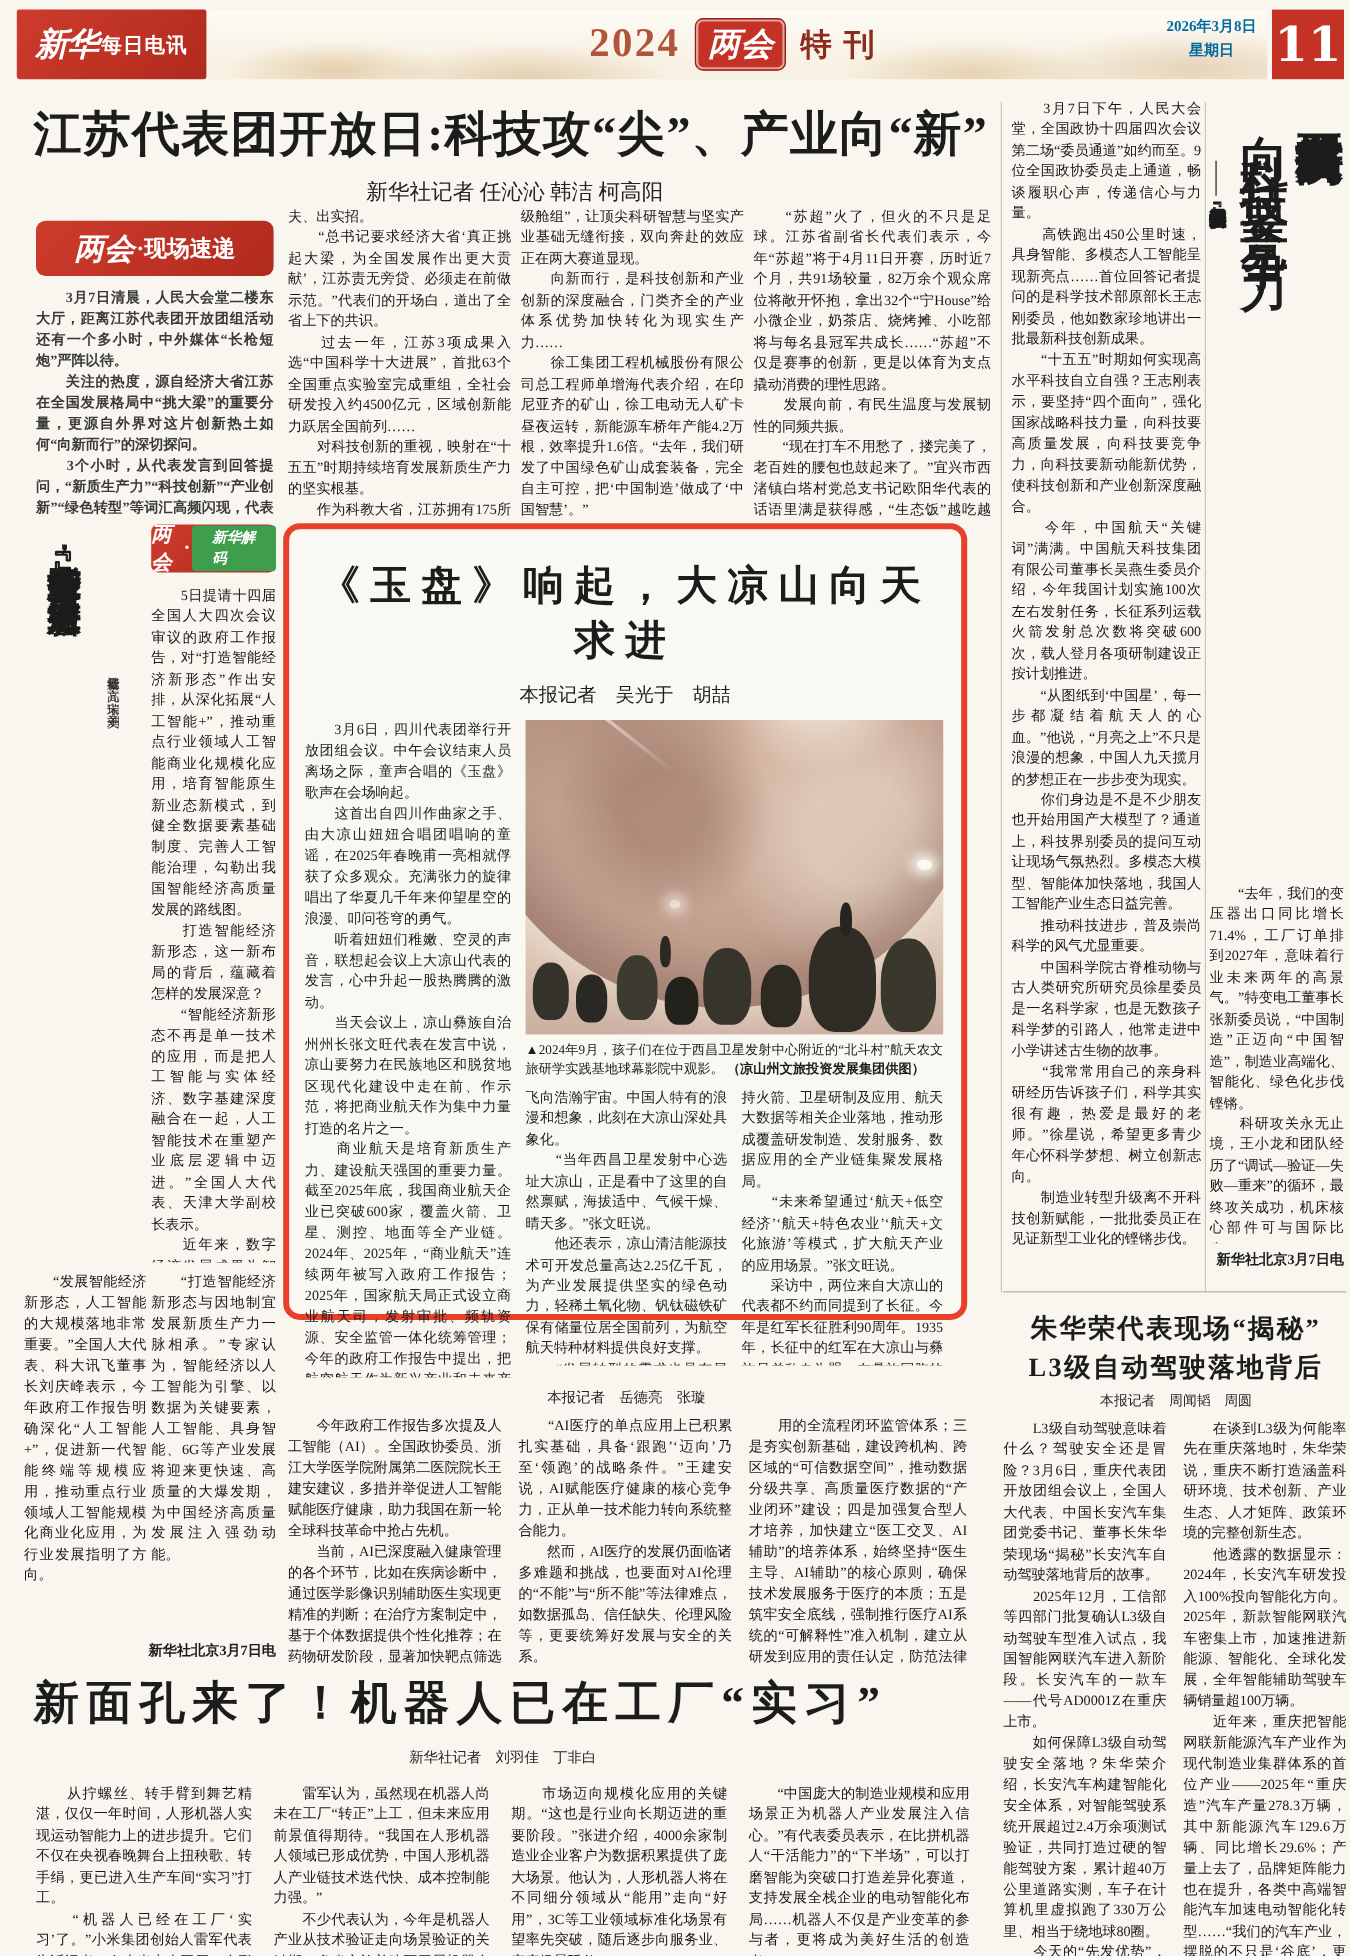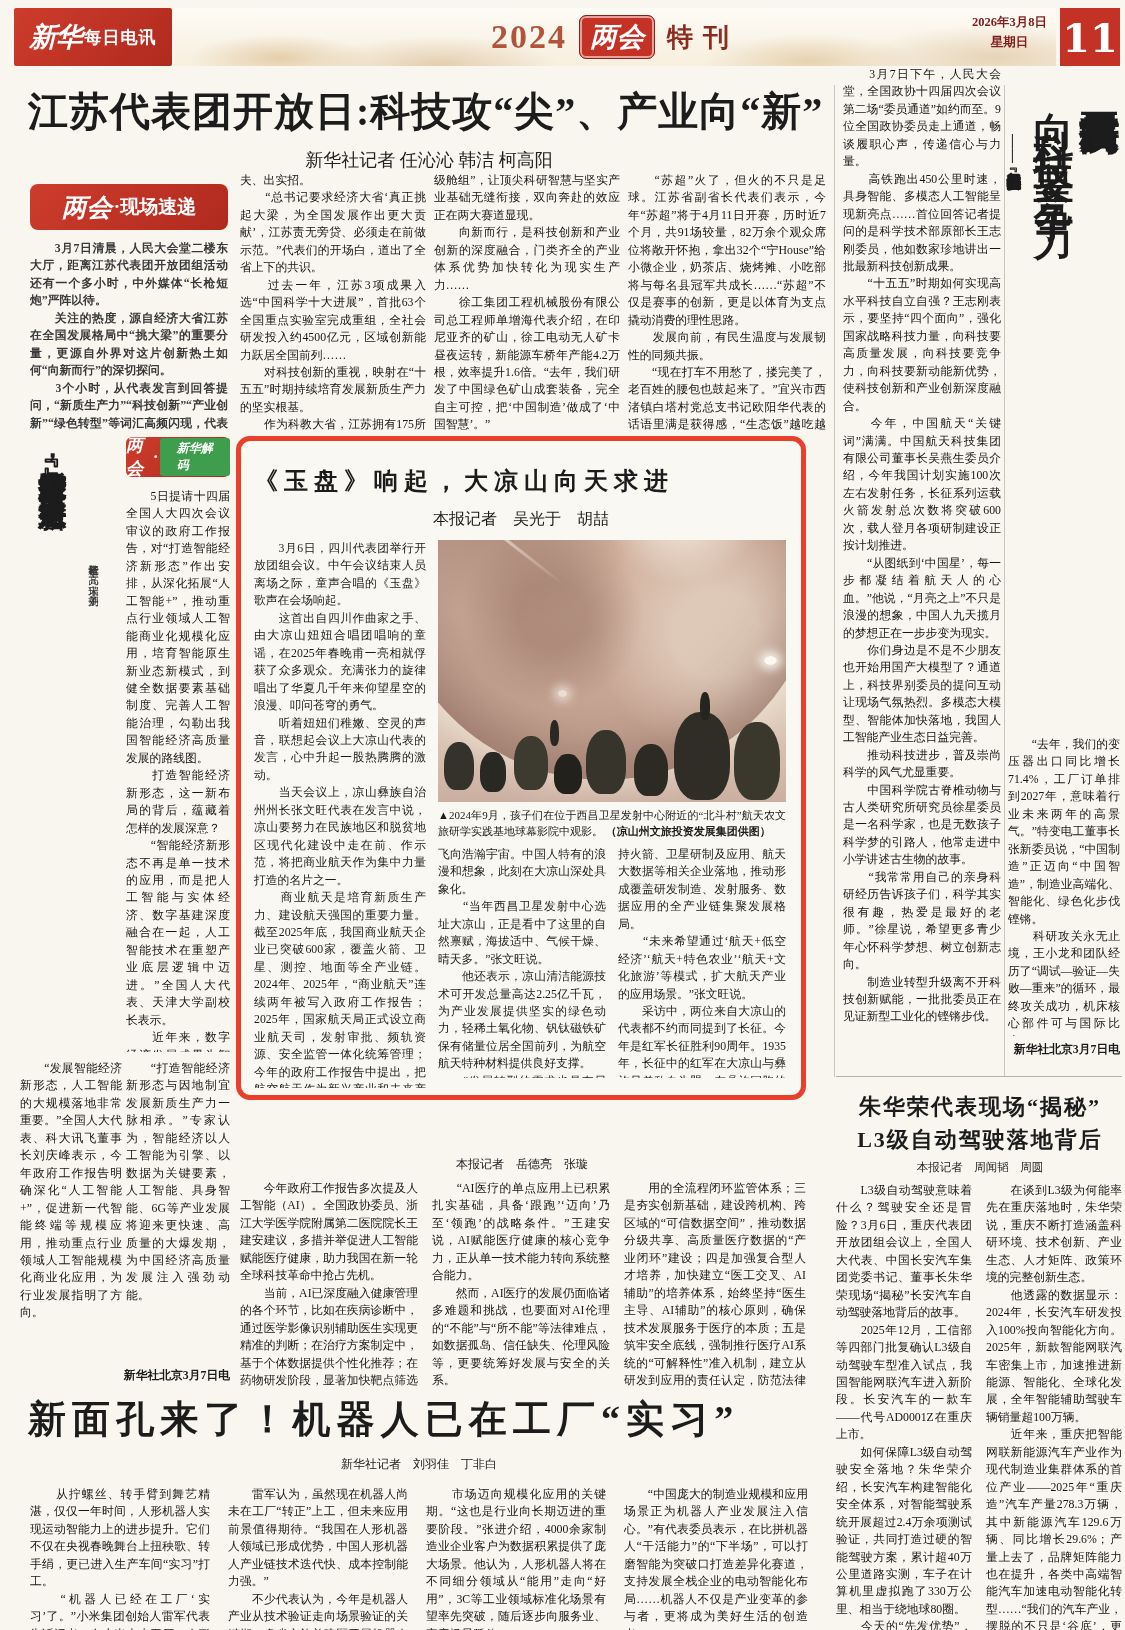--- a/index.html
+++ b/index.html
@@ -21,21 +21,21 @@
       radial-gradient(ellipse 150px 38px at 72% 90%, rgba(205,165,105,.4), transparent 70%),
       radial-gradient(ellipse 190px 46px at 93% 84%, rgba(190,145,85,.3), transparent 70%),
       linear-gradient(180deg,#fdfbf5,#f7efdf);
     display:flex; align-items:center; justify-content:center; gap:12px; }
   .banner .year { font-size:34px; font-weight:800; color:#b2543b; letter-spacing:2px; }
   .banner .seal { width:76px; height:44px; background:#c43226; border:1px solid #8e1f15;
     border-radius:7px; color:#fff; display:flex; align-items:center; justify-content:center;
     font-size:27px; font-weight:bold; font-style:italic; box-shadow:inset 0 0 0 2px rgba(255,255,255,.55); }
   .banner .suffix { font-size:26px; font-weight:800; color:#8c2b1e; letter-spacing:10px; }
   .dateblock { position:absolute; right:78px; top:12px; text-align:center;
-    font-size:12.5px; font-weight:bold; color:#7f1d1d; line-height:1.6; }
+    font-size:12.5px; font-weight:bold; color:#0369a1; line-height:1.6; }
   .pagenum { position:absolute; left:1060px; top:8px; width:60px; height:58px;
     background:#c43226; color:#fff; display:flex; align-items:center; justify-content:center;
     font-size:40px; font-weight:bold; font-family:"DejaVu Serif", serif; }
 
   
   .btxt { font-size:11.8px; line-height:1.48; text-align:justify; white-space:pre-line;
           overflow:hidden; position:absolute; color:#161616; }
   .byline { position:absolute; text-align:center; font-size:18px; color:#222; }
   .dateline { position:absolute; text-align:right; font-weight:bold; font-size:11.8px; }
   .vrule { position:absolute; width:1px; background:#c9c5ba; }
@@ -55,21 +55,21 @@
   .keji-vert { position:absolute; left:1000px; top:80px; width:122px; height:652px;
     writing-mode:vertical-rl; overflow:hidden; }
   .keji-vert .h1 { display:block; font-size:40px; font-weight:800; line-height:1.15; }
   .keji-vert .h2 { display:block; font-size:40px; font-weight:800; line-height:1.15; letter-spacing:.45em; }
   .keji-vert .sub { display:block; font-size:14.5px; font-weight:bold; line-height:1.3;
     padding-top:54px; margin-right:7px; }
 
   
   .redbox { position:absolute; left:236px; top:436px; width:570px; height:664px;
     border:5px solid #e8402a; border-radius:14px; background:#faf8f2; padding:14px 13px 10px; }
-  .y-headline { text-align:left; font-size:24px; font-weight:800; letter-spacing:.25em; margin-top:10px; }
+  .y-headline { text-align:center; font-size:34px; font-weight:800; letter-spacing:.25em; margin-top:10px; }
   .y-byline { text-align:center; font-size:16px; margin:12px 0 10px; }
   .y-cols { display:flex; gap:12px; }
   .y-col { font-size:11.8px; line-height:1.48; text-align:justify; white-space:pre-line; overflow:hidden; }
   .photo { position:relative; width:348px; height:262px; overflow:hidden;
     background:linear-gradient(180deg,#efe9df 0%,#e6dacb 45%,#dcc6b6 72%,#cbb0a2 100%); }
   .moon { position:absolute; left:-50px; top:-192px; width:432px; height:432px; border-radius:50%;
     background:
       radial-gradient(circle at 68% 36%, rgba(238,224,210,.95) 0 7%, transparent 20%),
       radial-gradient(circle at 38% 62%, rgba(148,112,98,.5) 0 9%, transparent 24%),
       radial-gradient(circle at 76% 66%, rgba(232,216,200,.65) 0 10%, transparent 28%),
@@ -155,21 +155,21 @@
 
   <div class="vrule" style="left:834px; top:85px; height:992px;"></div>
   <div class="vrule" style="left:1004px; top:85px; height:992px;"></div>
 
   <div class="keji-vert">
     <span class="h1">向科技要高质量发展</span>
     <span class="h2">向科技要竞争力</span>
     <span class="sub">——全国政协十四届四次会议第二场『委员通道』扫描</span>
 
   </div>
-  <div class="btxt" style="left:843px; top:66px; width:158px; height:992px;">　　3月7日下午，人民大会堂，全国政协十四届四次会议第二场“委员通道”如约而至。9位全国政协委员走上通道，畅谈履职心声，传递信心与力量。
+  <div class="btxt" style="left:843px; top:82px; width:158px; height:992px;">　　3月7日下午，人民大会堂，全国政协十四届四次会议第二场“委员通道”如约而至。9位全国政协委员走上通道，畅谈履职心声，传递信心与力量。
 　　高铁跑出450公里时速，具身智能、多模态人工智能呈现新亮点……首位回答记者提问的是科学技术部原部长王志刚委员，他如数家珍地讲出一批最新科技创新成果。
 　　“十五五”时期如何实现高水平科技自立自强？王志刚表示，要坚持“四个面向”，强化国家战略科技力量，向科技要高质量发展，向科技要竞争力，向科技要新动能新优势，使科技创新和产业创新深度融合。
 　　今年，中国航天“关键词”满满。中国航天科技集团有限公司董事长吴燕生委员介绍，今年我国计划实施100次左右发射任务，长征系列运载火箭发射总次数将突破600次，载人登月各项研制建设正按计划推进。
 　　“从图纸到‘中国星’，每一步都凝结着航天人的心血。”他说，“月亮之上”不只是浪漫的想象，中国人九天揽月的梦想正在一步步变为现实。
 　　你们身边是不是不少朋友也开始用国产大模型了？通道上，科技界别委员的提问互动让现场气氛热烈。多模态大模型、智能体加快落地，我国人工智能产业生态日益完善。
 　　推动科技进步，普及崇尚科学的风气尤显重要。
 　　中国科学院古脊椎动物与古人类研究所研究员徐星委员是一名科学家，也是无数孩子科学梦的引路人，他常走进中小学讲述古生物的故事。
 　　“我常常用自己的亲身科研经历告诉孩子们，科学其实很有趣，热爱是最好的老师。”徐星说，希望更多青少年心怀科学梦想、树立创新志向。
 　　制造业转型升级离不开科技创新赋能，一批批委员正在见证新型工业化的铿锵步伐。</div>
   <div class="btxt" style="left:1008px; top:736px; width:112px; height:300px;">　　“去年，我们的变压器出口同比增长71.4%，工厂订单排到2027年，意味着行业未来两年的高景气。”特变电工董事长张新委员说，“中国制造”正迈向“中国智造”，制造业高端化、智能化、绿色化步伐铿锵。

